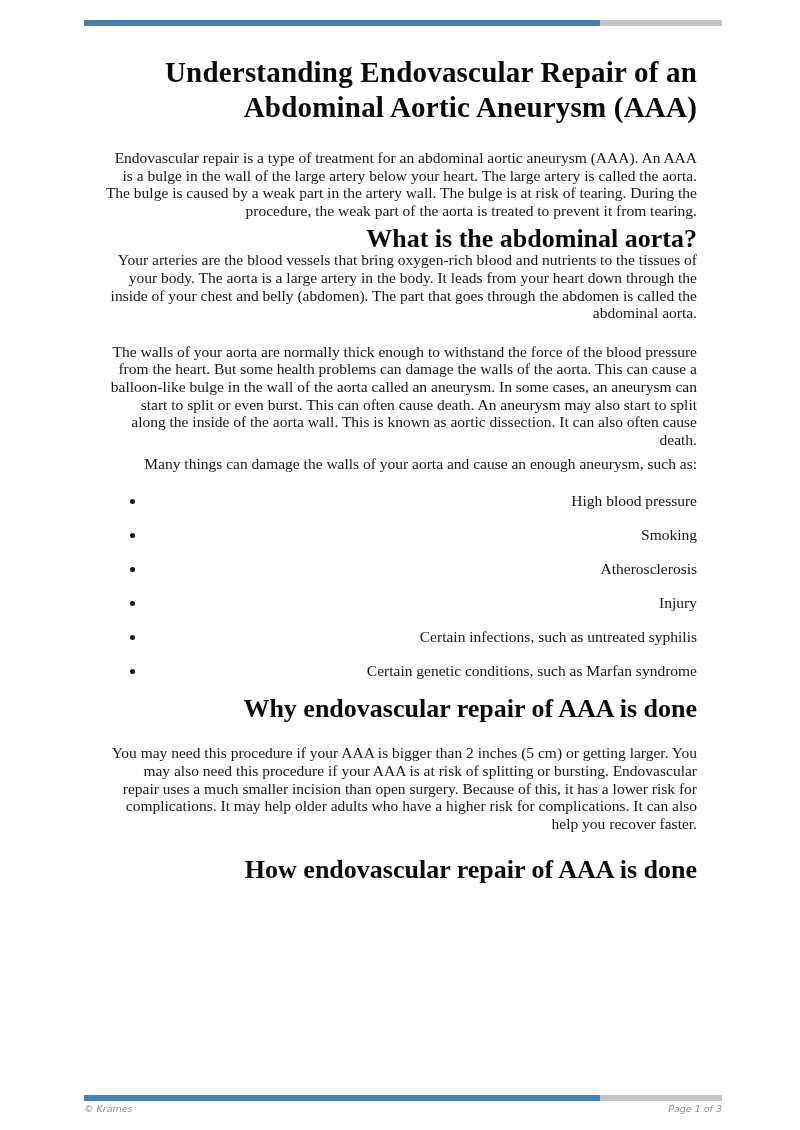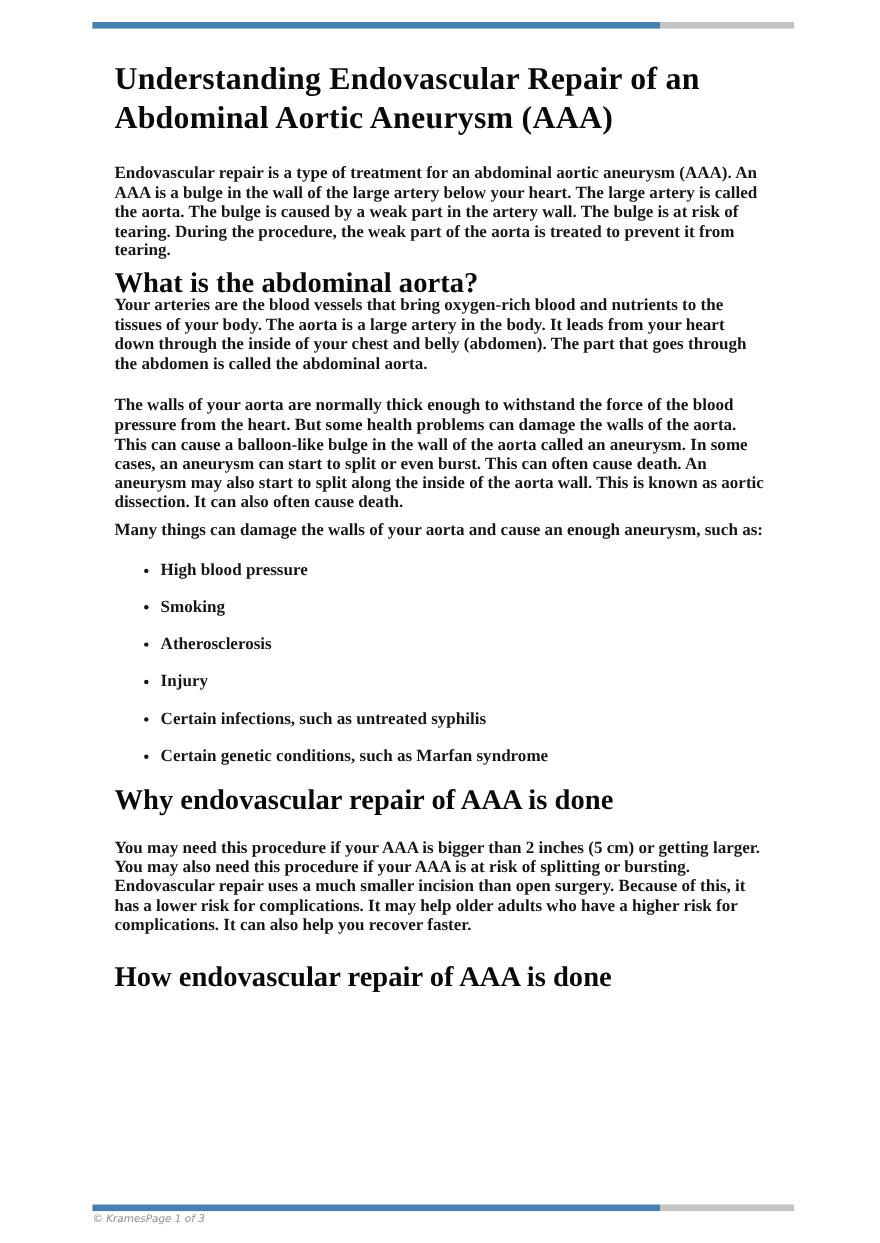--- a/index.html
+++ b/index.html
@@ -27,39 +27,39 @@
   .rule-top { top: 20px; }
   .rule-bottom { top: 1095px; }
   .rule .seg-accent { width: 516px; height: 100%; background: var(--accent); }
   .rule .seg-gray { flex: 1; height: 100%; background: var(--rule-gray); }
 
   .content {
     position: absolute;
     left: 104px;
     top: 0;
     width: 593px;
+    text-align: right;
   }
   h1 {
     margin-top: 55px;
     font-size: 29px;
     line-height: 35px;
     font-weight: bold;
     color: #0a0a0a;
     letter-spacing: 0.2px;
   }
   h2 {
     font-size: 26px;
     line-height: 24px;
     font-weight: bold;
     color: #0a0a0a;
   }
   p, li {
     font-size: 15.5px;
     line-height: 17.6px;
-    font-weight: bold;
   }
   .p-intro   { margin-top: 24px; }
   .h2-what   { margin-top: 8px; }
   .p-arteries{ }
   .p-walls   { margin-top: 21px; }
   .p-many    { margin-top: 7px; }
   ul.causes {
     margin-top: 19px;
     padding-left: 42px;
     list-style: disc outside;
@@ -69,20 +69,21 @@
   .h2-why    { margin-top: 18px; }
   .p-why     { margin-top: 23px; }
   .h2-how    { margin-top: 26px; }
 
   .footer-text {
     position: absolute;
     left: 84px;
     right: 78px;
     top: 1103px;
     display: flex;
+    justify-content: space-between;
     font-family: "DejaVu Sans", sans-serif;
     font-style: italic;
     font-size: 9.5px;
     line-height: 12px;
     color: var(--footer-text);
   }
 </style>
 </head>
 <body>
 

